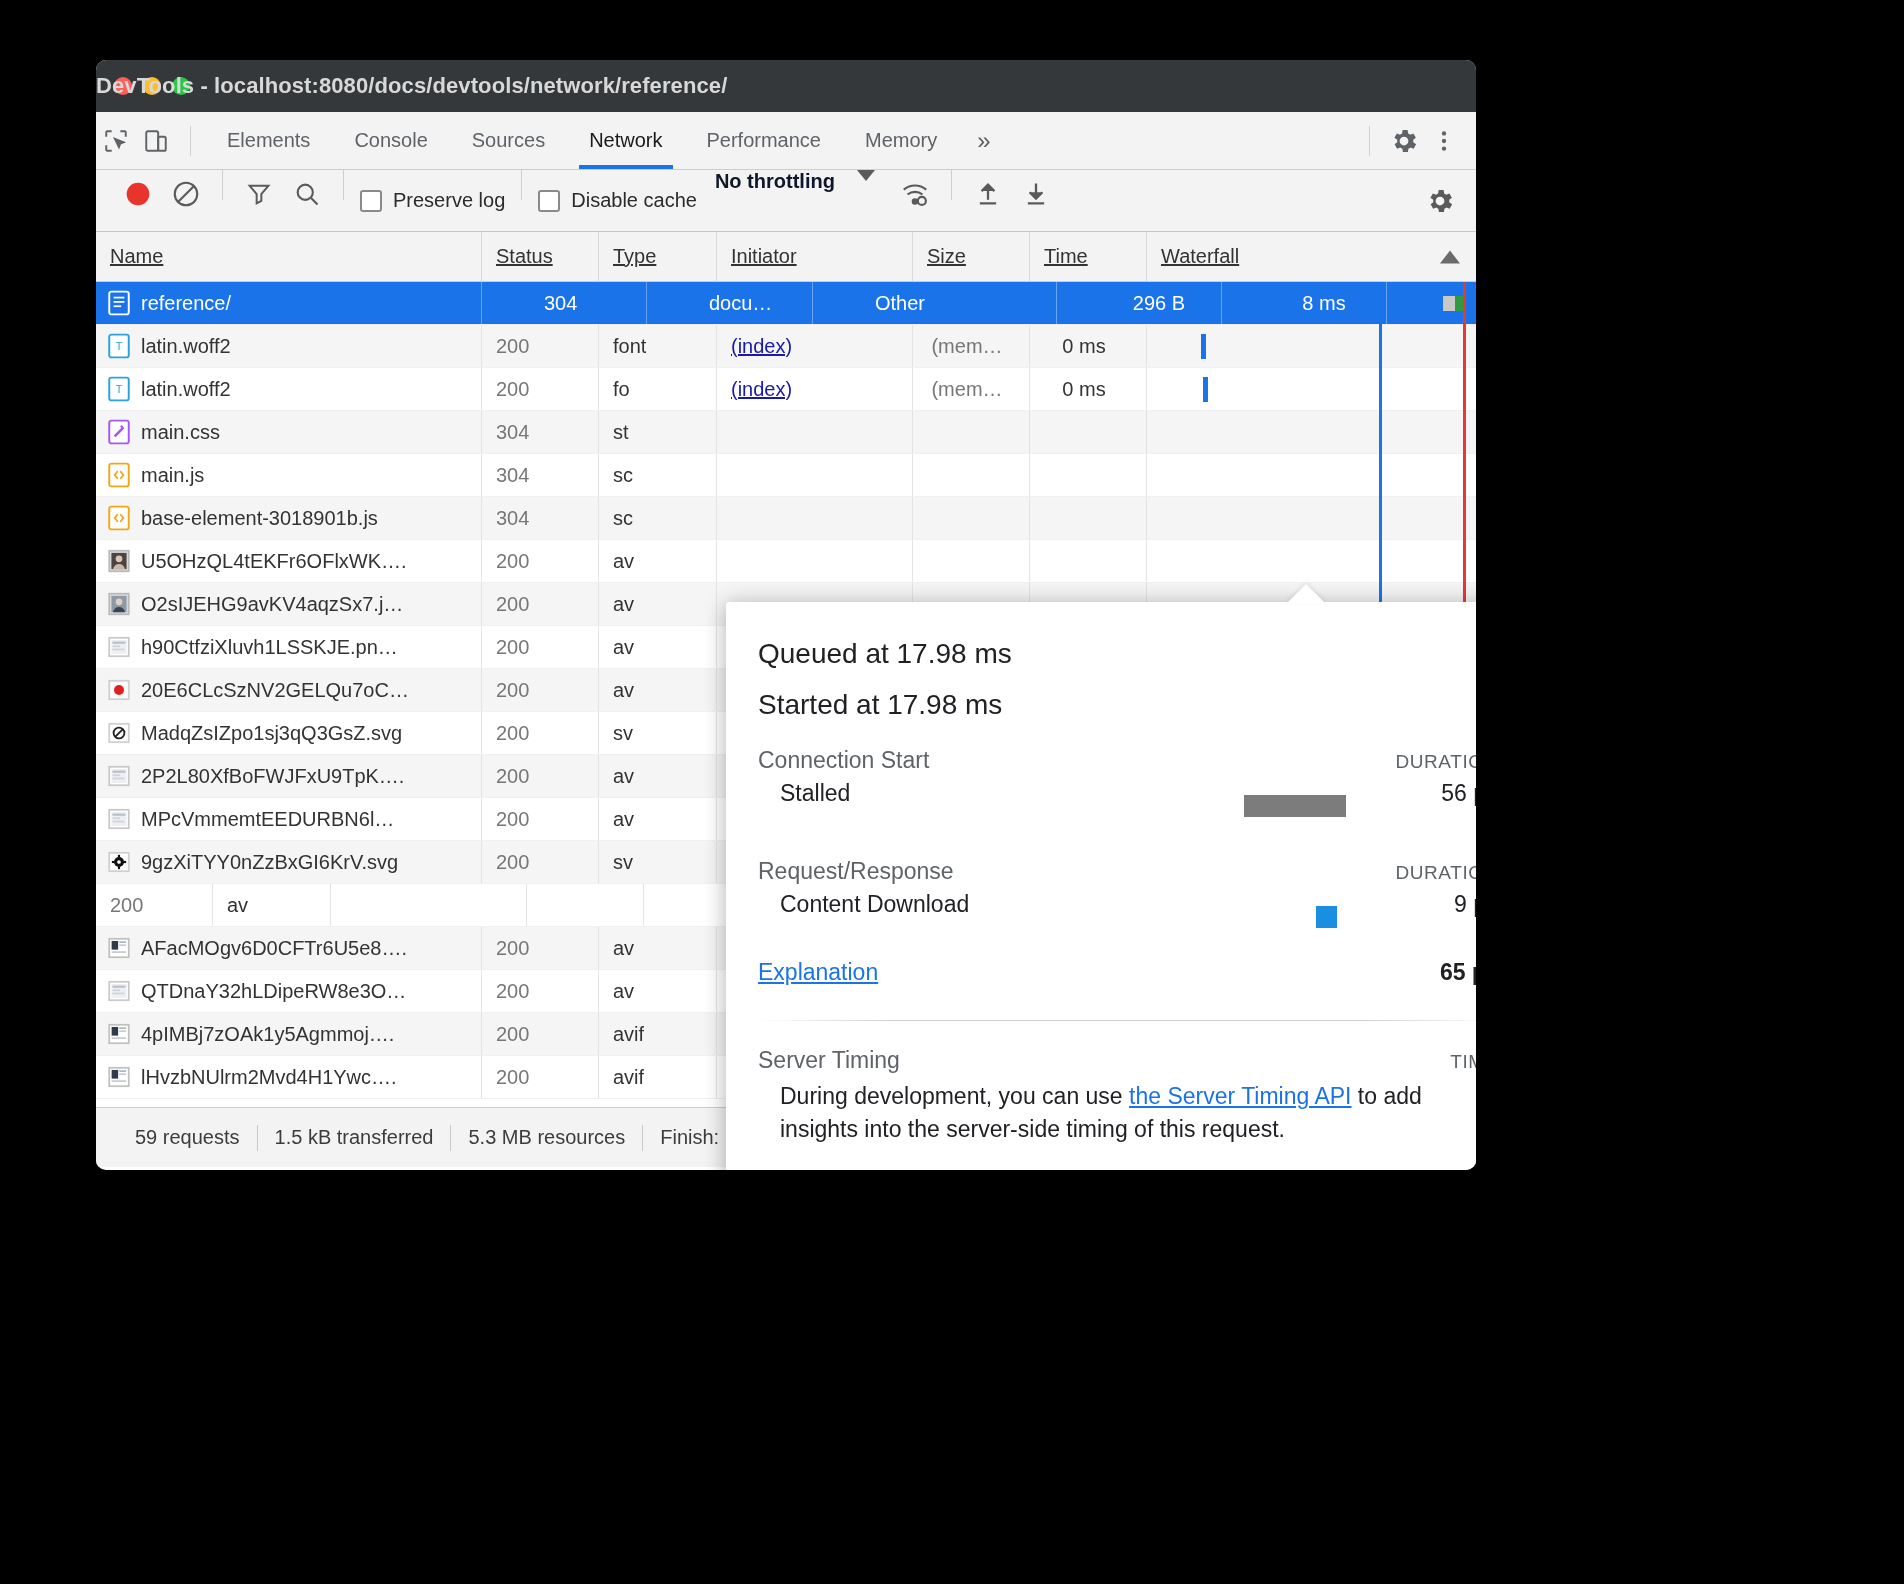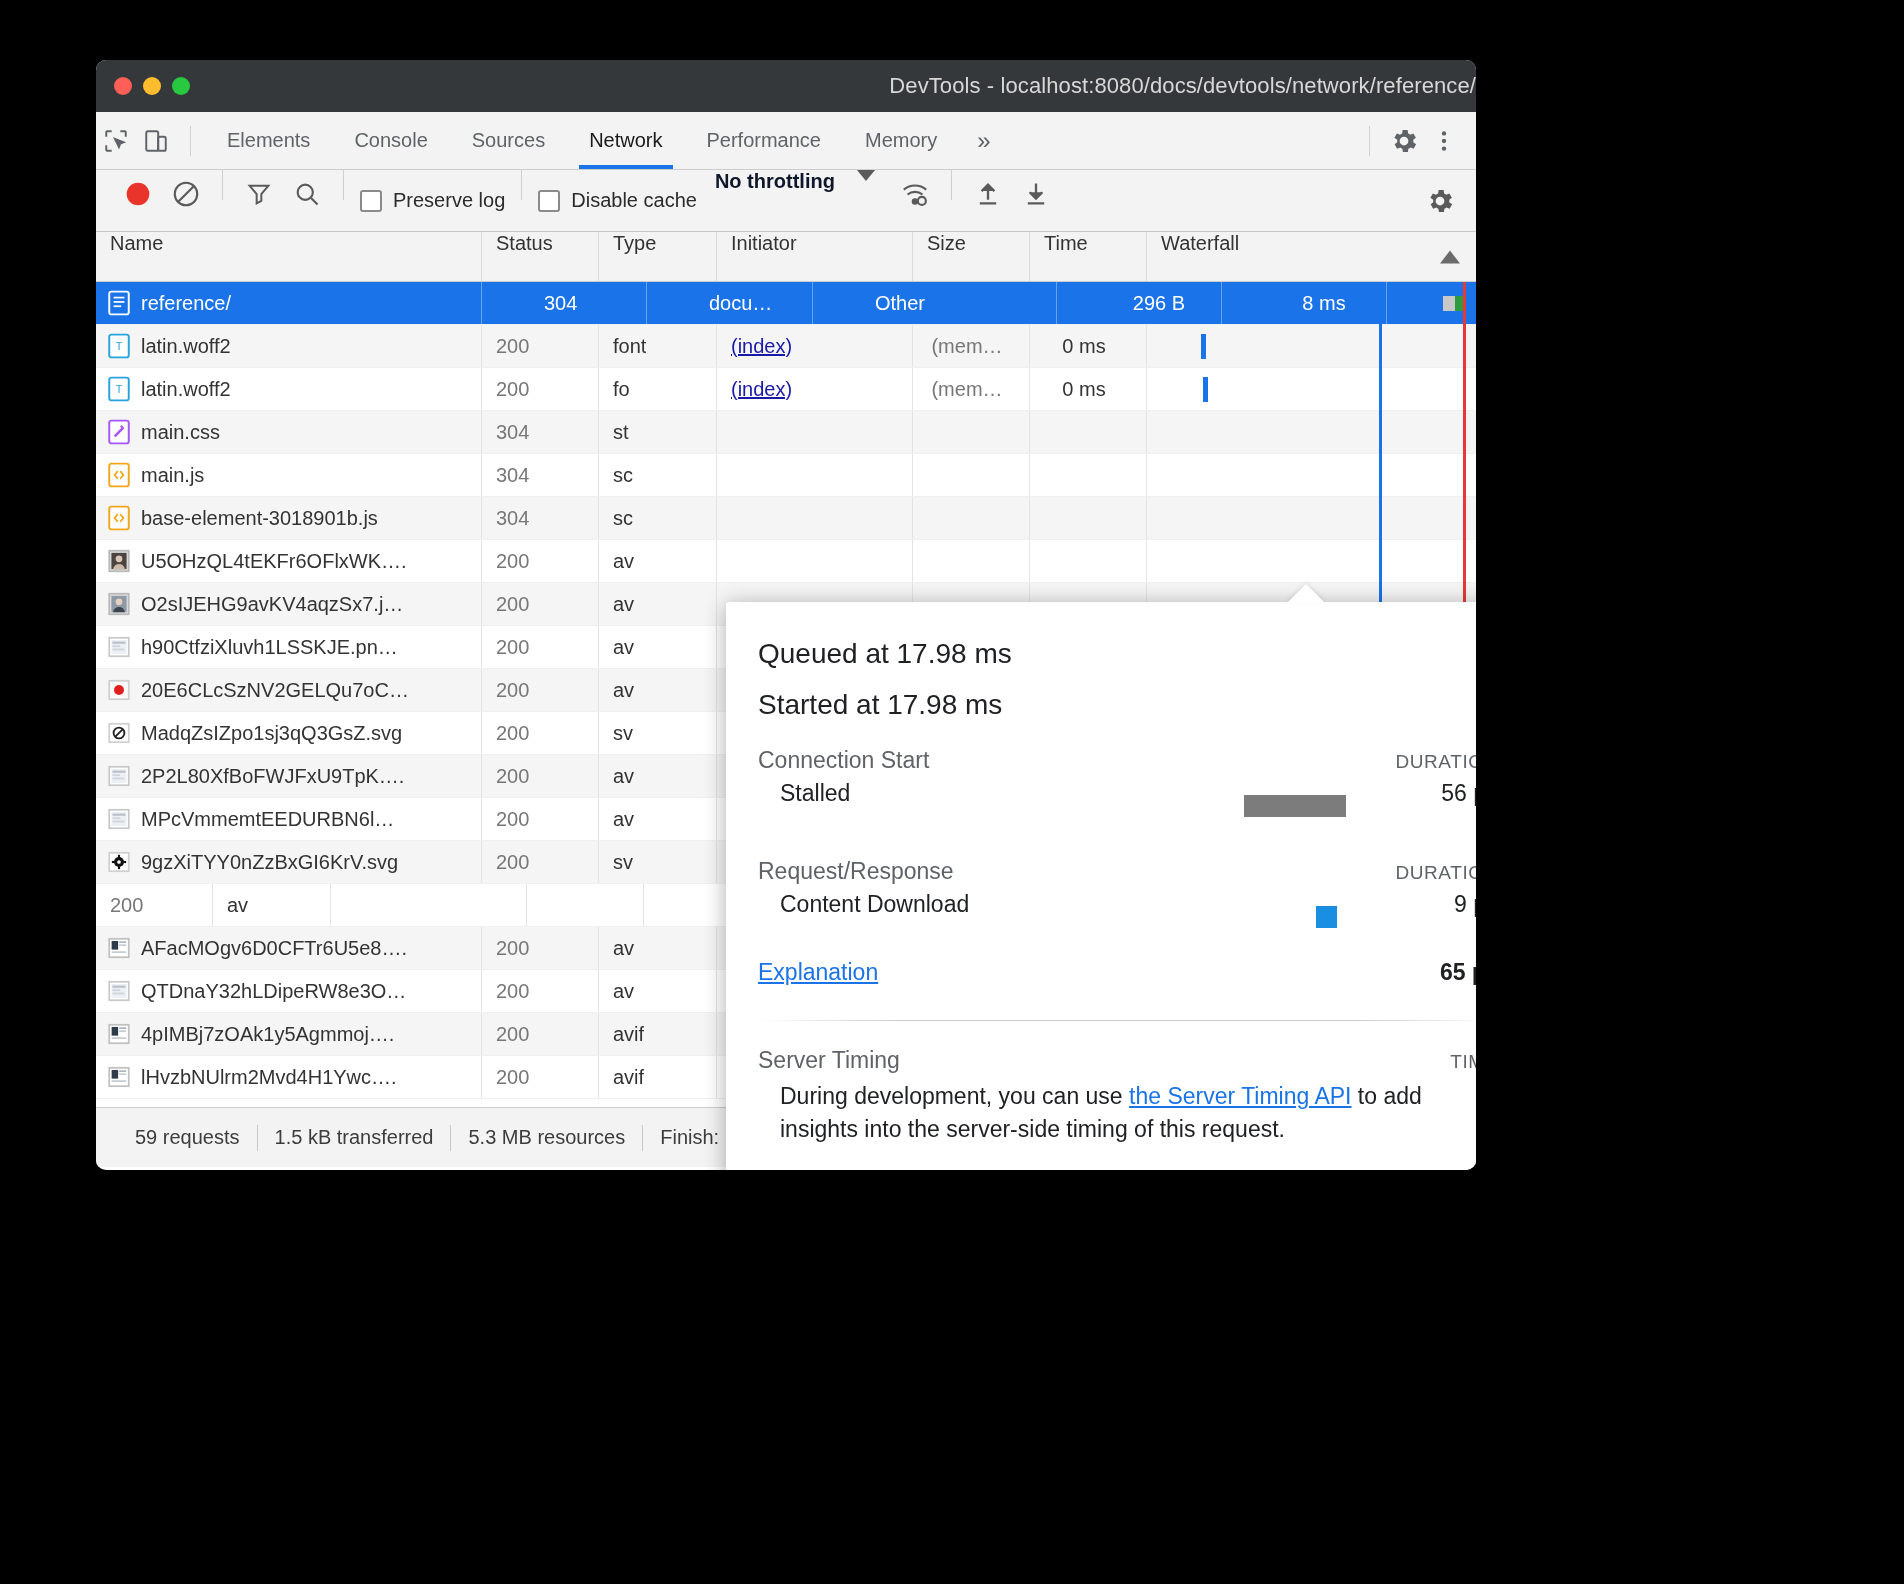--- a/index.html
+++ b/index.html
@@ -27,22 +27,22 @@
     background: #35383a;
     display: flex; align-items: center;
     position: relative;
   }
   .traffic { display: flex; gap: 11px; padding-left: 18px; }
   .dot { width: 18px; height: 18px; border-radius: 50%; }
   .dot.red { background: #ff5f57; }
   .dot.yellow { background: #febc2e; }
   .dot.green { background: #28c840; }
   #window-title {
-    position: absolute; left: 0; right: 0; text-align: right;
-    color: #d8d8d8; font-size: 22px; font-weight: normal;
+    position: absolute; left: 0; right: 0; text-align: left;
+    color: #d8d8d8; font-size: 22px; font-weight: bold;
     letter-spacing: .1px;
     pointer-events: none;
   }
 
   
   #tabsbar {
     height: 58px;
     background: #f3f3f3;
     border-bottom: 1px solid #cdcdcd;
     display: flex; align-items: center;
@@ -114,24 +114,25 @@
   
   #gridwrap { position: relative; height: 875px; background: #fff; }
 
   #header-row {
     display: flex; height: 50px;
     background: #f3f3f3;
     border-bottom: 1px solid #cdcdcd;
     font-size: 20px; color: #333;
   }
   #header-row .hc {
-    display: flex; 
+    display: flex; align-items: center;
     border-right: 1px solid #dadada;
     padding-left: 14px; flex: none;
     position: relative;
+    text-decoration: underline;
   }
   .c-name { width: 386px; }
   .c-status { width: 117px; }
   .c-type { width: 118px; }
   .c-initiator { width: 196px; }
   .c-size { width: 117px; }
   .c-time { width: 117px; }
   .c-wf { width: 329px; border-right: none !important; }
 
   .sort-arrow {

